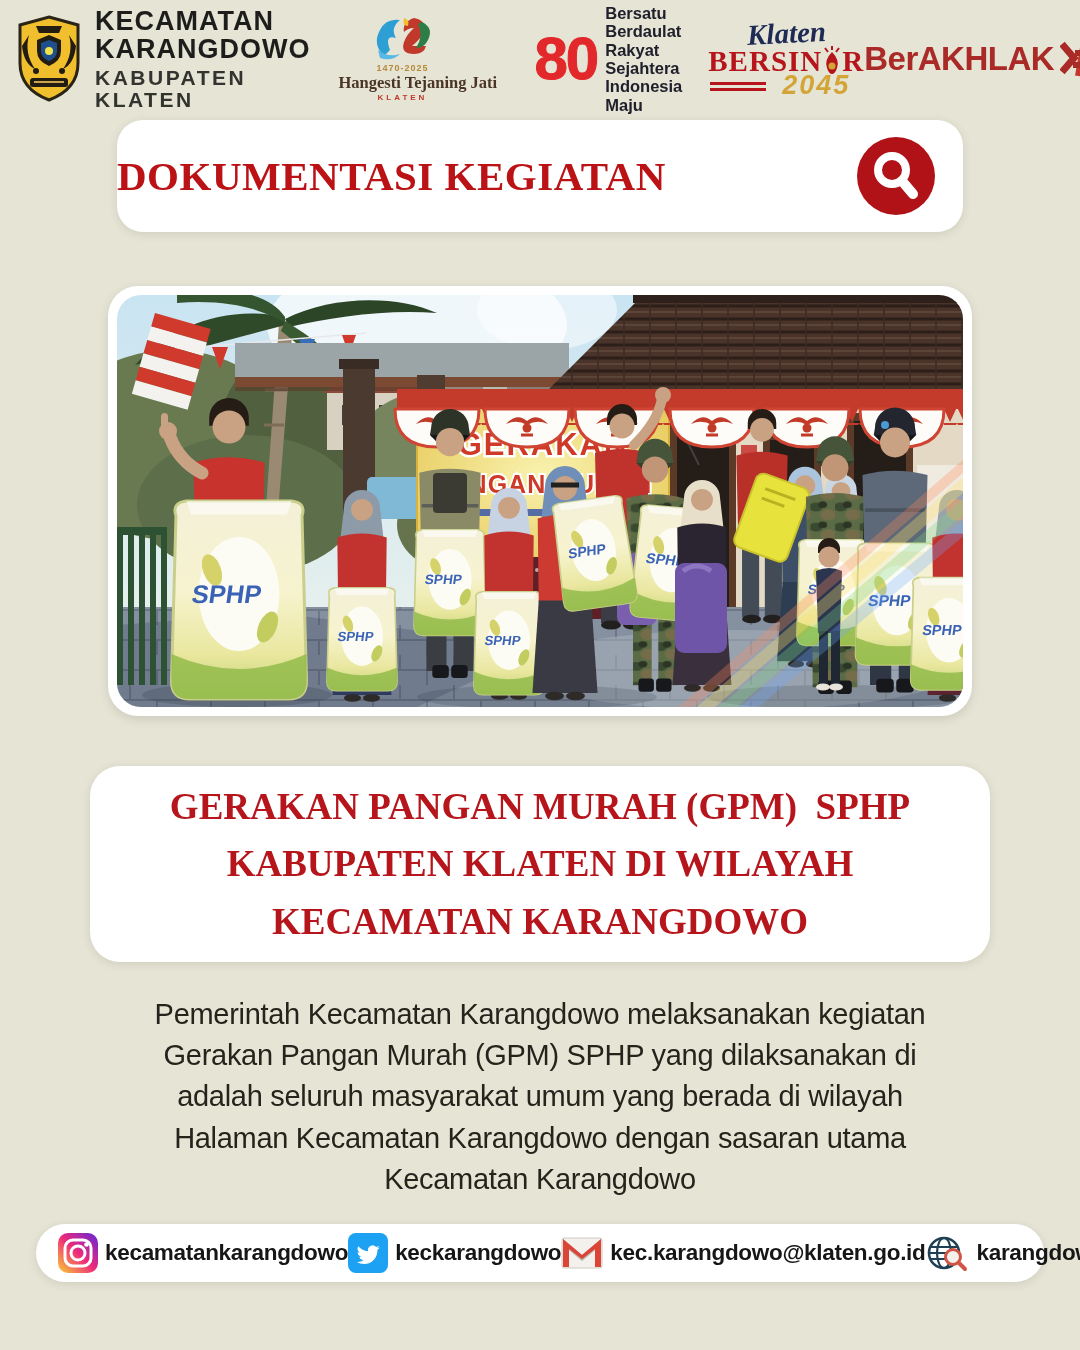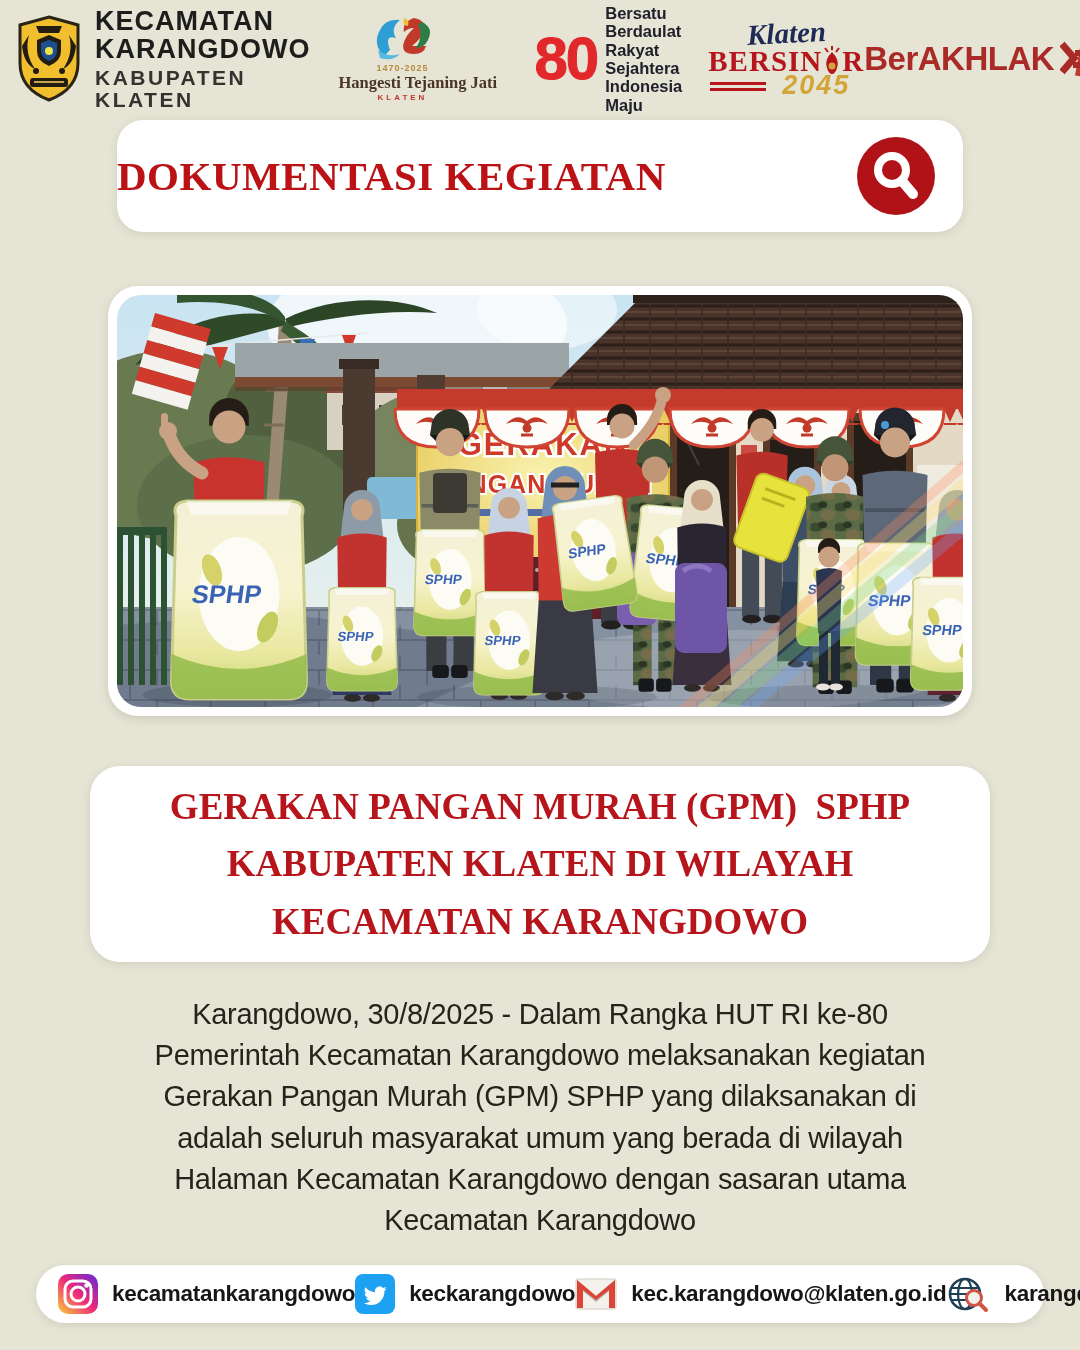--- a/index.html
+++ b/index.html
@@ -67,21 +67,21 @@
   
   .article{width:960px; margin:32px auto 0; text-align:center;}
   .article .aline{font-size:29px; color:#24241c; line-height:1.42; letter-spacing:-.3px;}
 
   
   .contact-pill{
     width:1008px; height:58px; margin:24px auto 0; background:var(--card);
     border-radius:30px; display:flex; align-items:center; justify-content:space-between;
     padding:0 22px; box-shadow:0 2px 8px rgba(90,90,70,.15);
   }
-  .contact{display:flex; align-items:center; gap:14px; cursor:pointer;}
+  .contact{display:flex; align-items:center; gap:7px; cursor:pointer;}
   .contact .lbl{font-size:22.5px; font-weight:700; color:#161616; letter-spacing:-.3px;}
   .contact svg{display:block;}
 </style>
 </head>
 <body>
 
 <header class="logo-strip">
   <div class="emblem">
     <svg width="66" height="88" viewBox="0 0 66 88">
       <path d="M33 2 L62 10 V48 Q62 74 33 85 Q4 74 4 48 V10 Z" fill="#f1bf2e" stroke="#2a2416" stroke-width="3"></path>
@@ -465,21 +465,20 @@
   </div>
 </figure>
 
 <section class="title-card">
   <div class="tline">GERAKAN PANGAN MURAH (GPM)  SPHP</div>
   <div class="tline">KABUPATEN KLATEN DI WILAYAH</div>
   <div class="tline">KECAMATAN KARANGDOWO</div>
 </section>
 
 <article class="article">
-  <div class="aline">Karangdowo, 30/8/2025 - Dalam Rangka HUT RI ke-80</div>
   <div class="aline">Pemerintah Kecamatan Karangdowo melaksanakan kegiatan</div>
   <div class="aline">Gerakan Pangan Murah (GPM) SPHP yang dilaksanakan di</div>
   <div class="aline">adalah seluruh masyarakat umum yang berada di wilayah</div>
   <div class="aline">Halaman Kecamatan Karangdowo dengan sasaran utama</div>
   <div class="aline">Kecamatan Karangdowo</div>
 </article>
 
 <footer class="contact-pill">
   <div class="contact">
     <svg width="40" height="40" viewBox="0 0 40 40">

